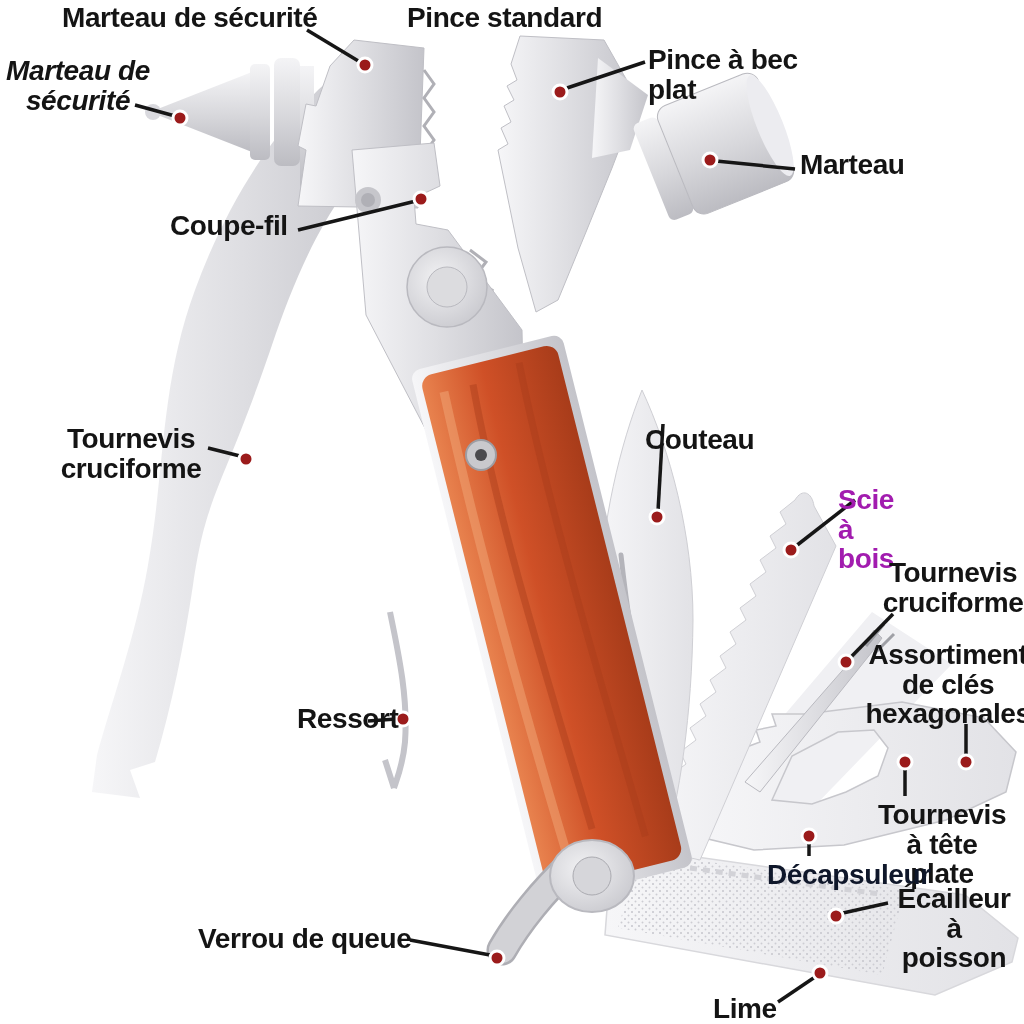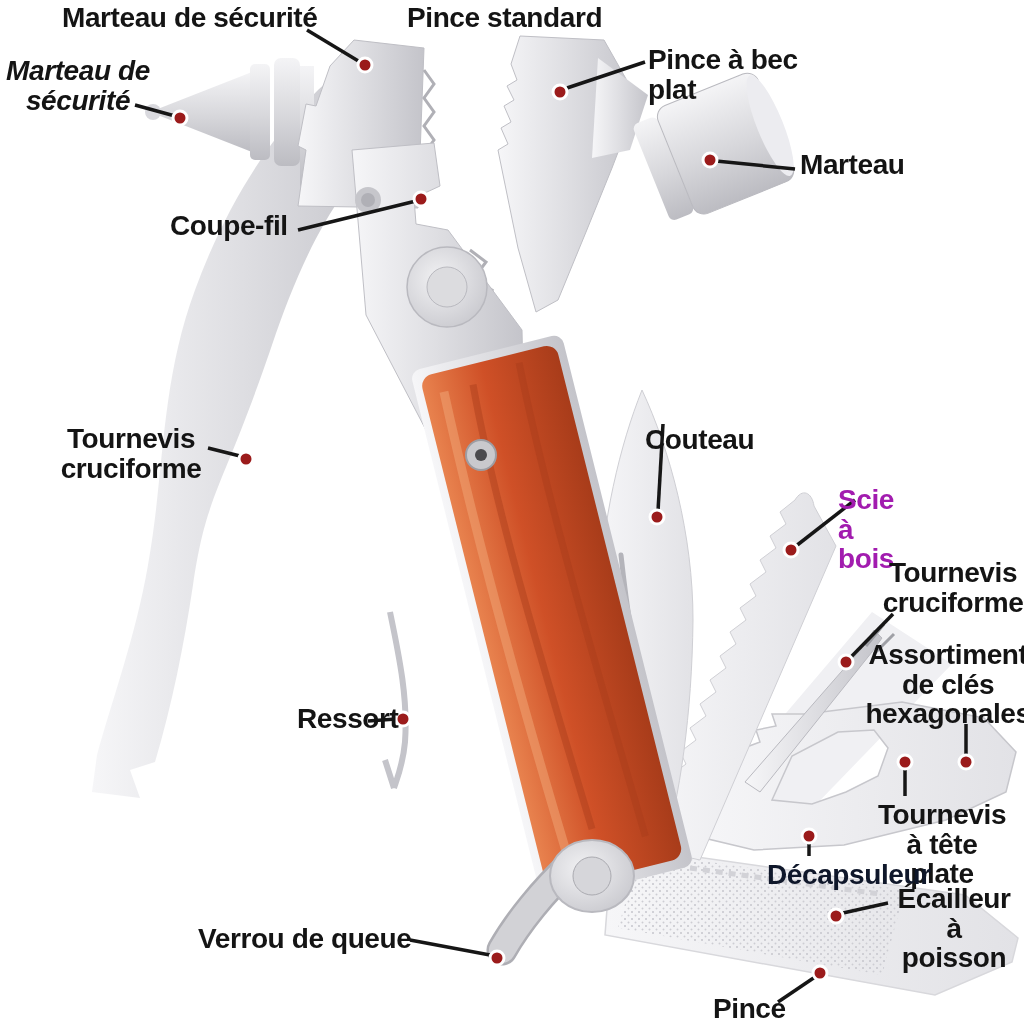--- a/index.html
+++ b/index.html
@@ -170,15 +170,15 @@
       <div class="lbl center" style="left: 948px; top: 640px; color: rgb(20, 20, 20);">Assortiment
 de clés
 hexagonales</div>
       <div class="lbl" style="left: 265px; top: 704px; color: rgb(20, 20, 20); margin-left: 32px;">Ressort</div>
       <div class="lbl center" style="left: 942px; top: 800px; color: rgb(20, 20, 20);">Tournevis
 à tête plate</div>
       <div class="lbl" style="left: 767px; top: 860px; color: #0f172a;">Décapsuleur</div>
       <div class="lbl" style="left: 198px; top: 924px; color: rgb(20, 20, 20);">Verrou de queue</div>
       <div class="lbl center" style="left: 954px; top: 884px; color: rgb(20, 20, 20);">Écailleur
 à poisson</div>
-      <div class="lbl" style="left: 713px; top: 994px; color: rgb(20, 20, 20);">Pince</div>
+      <div class="lbl" style="left: 713px; top: 994px; color: rgb(20, 20, 20);">Lime</div>
     </div>
 </div>
 
 </body></html>

